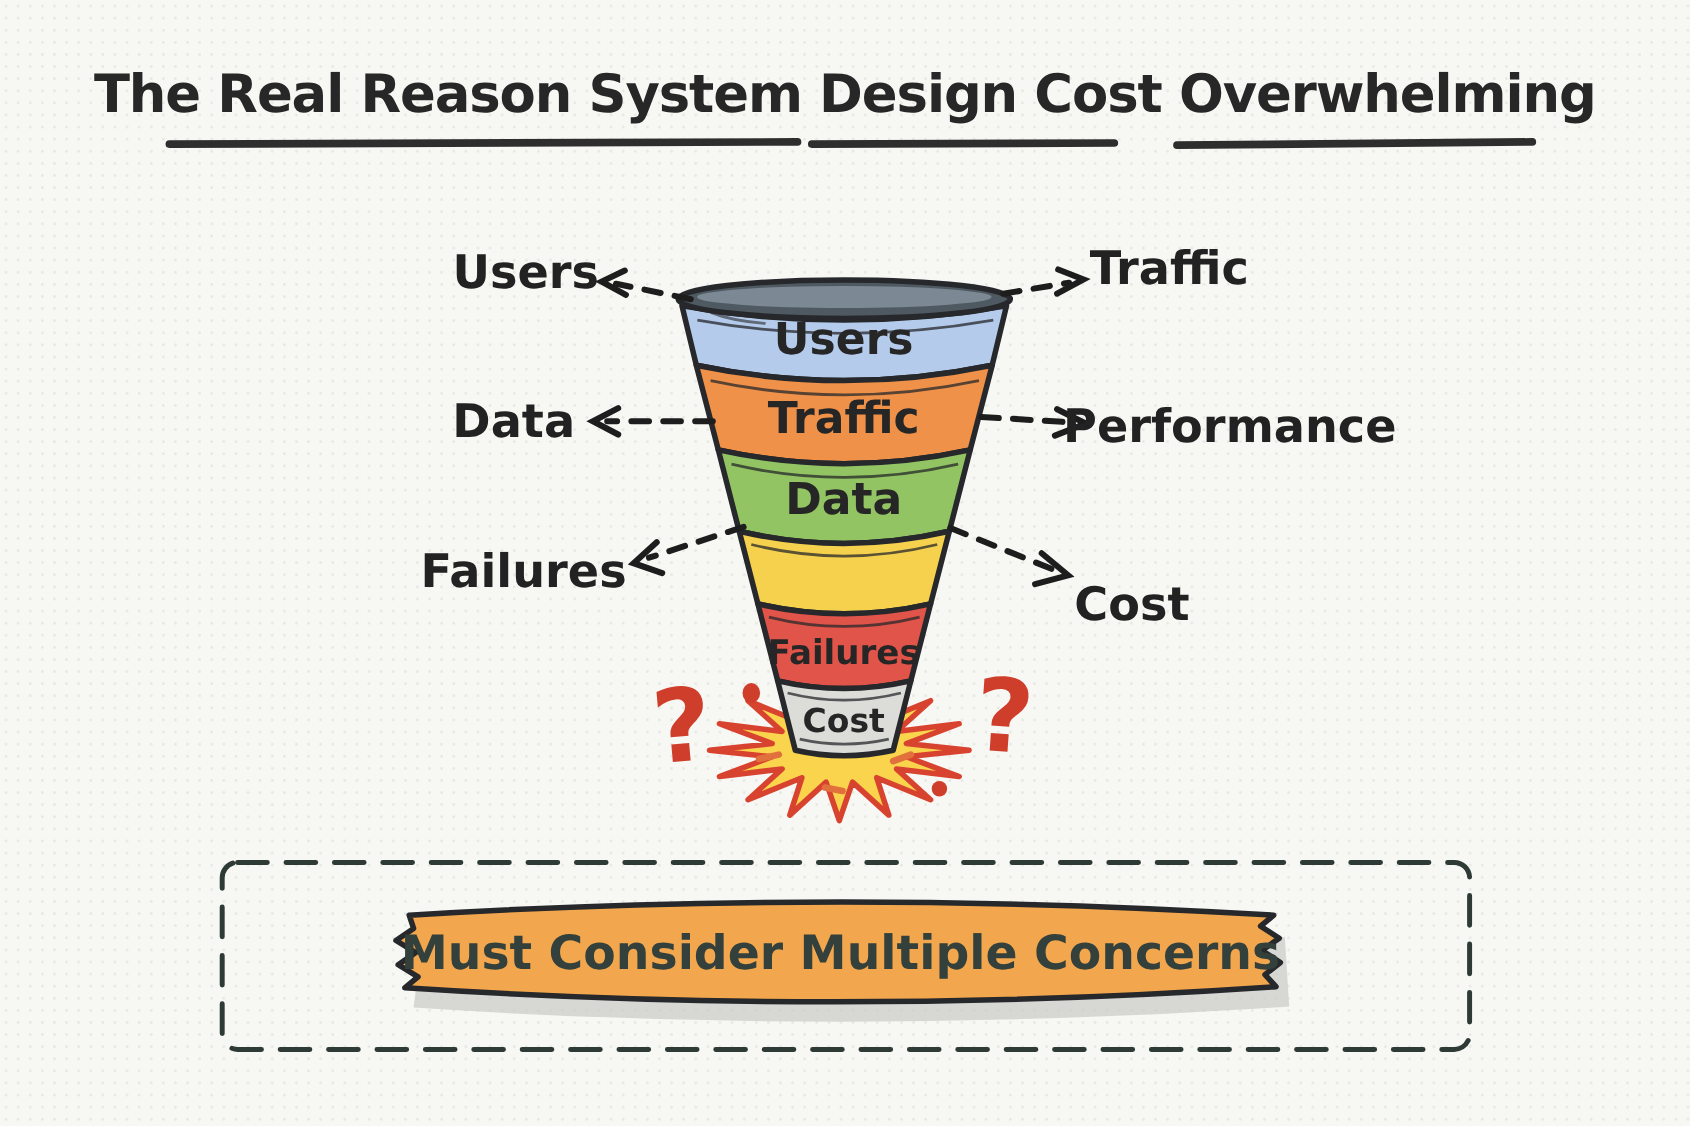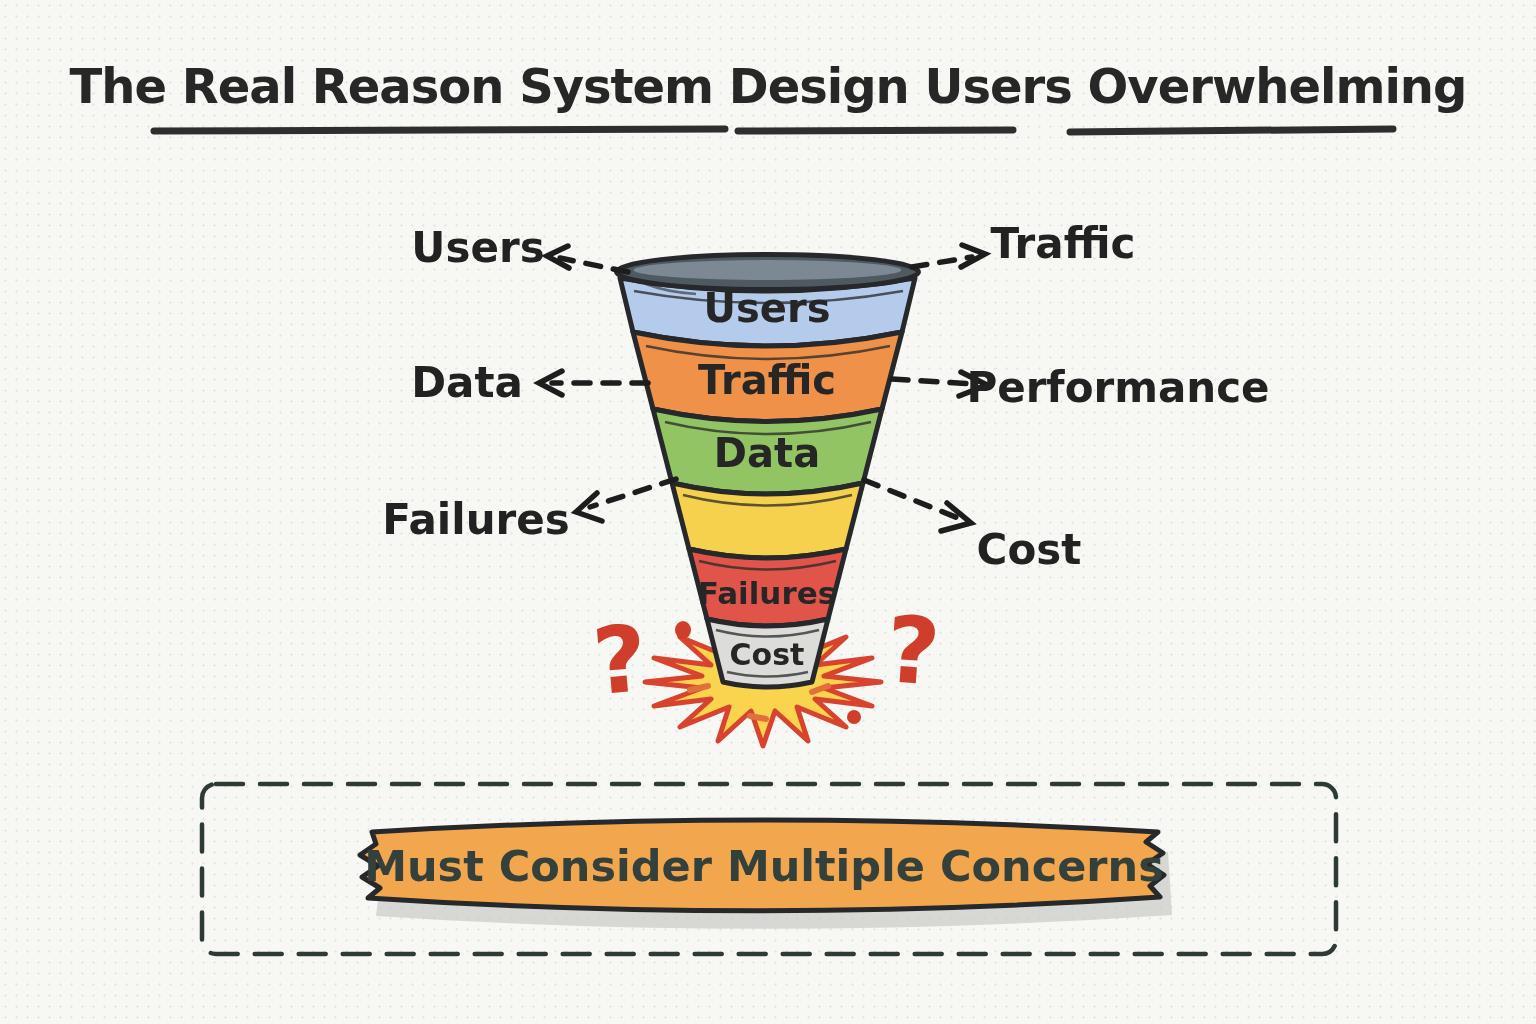--- a/index.html
+++ b/index.html
@@ -21,21 +21,21 @@
     color:#272727;
   }
   svg{position:absolute;top:0;left:0;}
   .hand{font-family:"DejaVu Sans","Liberation Sans",sans-serif;}
 </style>
 </head>
 <body>
 
 <div class="canvas">
 
-  <div class="page-title">The Real Reason System Design Users Overwhelming</div>
+  <div class="page-title">The Real Reason System Design Cost Overwhelming</div>
 
   <svg width="1536" height="1024" viewBox="0 0 1536 1024">
 
     <g stroke="#2e2e2e" stroke-width="7" stroke-linecap="round" fill="none">
       <path d="M154 131 L725 129"></path>
       <path d="M738 131 L1013 130"></path>
       <path d="M1070 132 L1393 129"></path>
     </g>
 
     <g>

